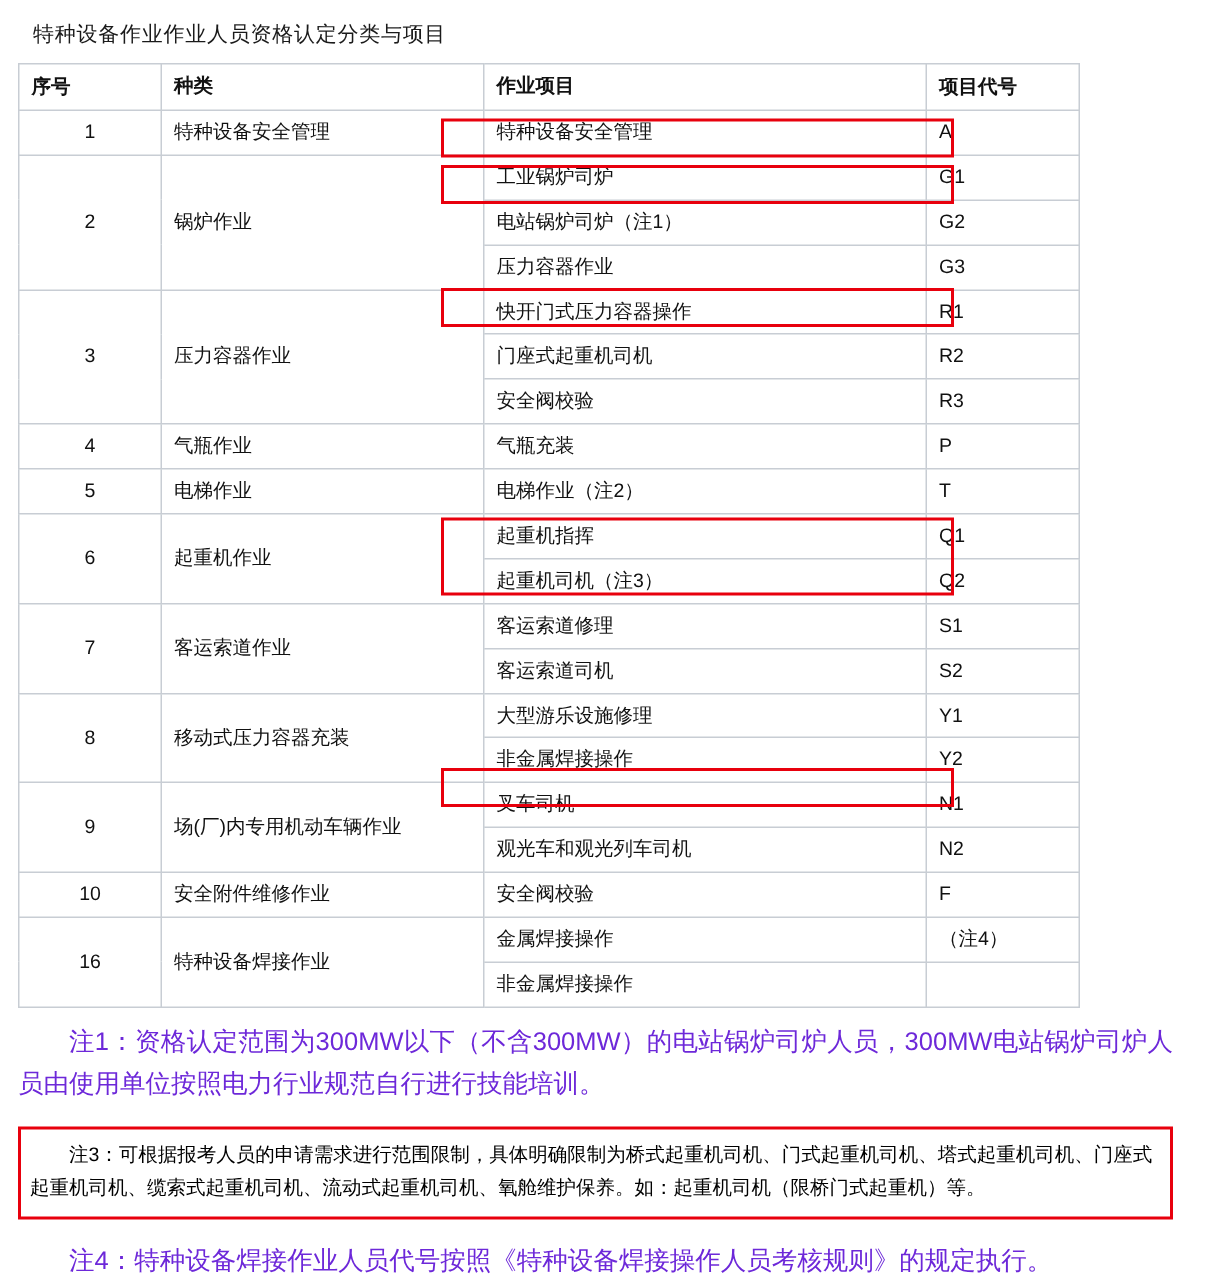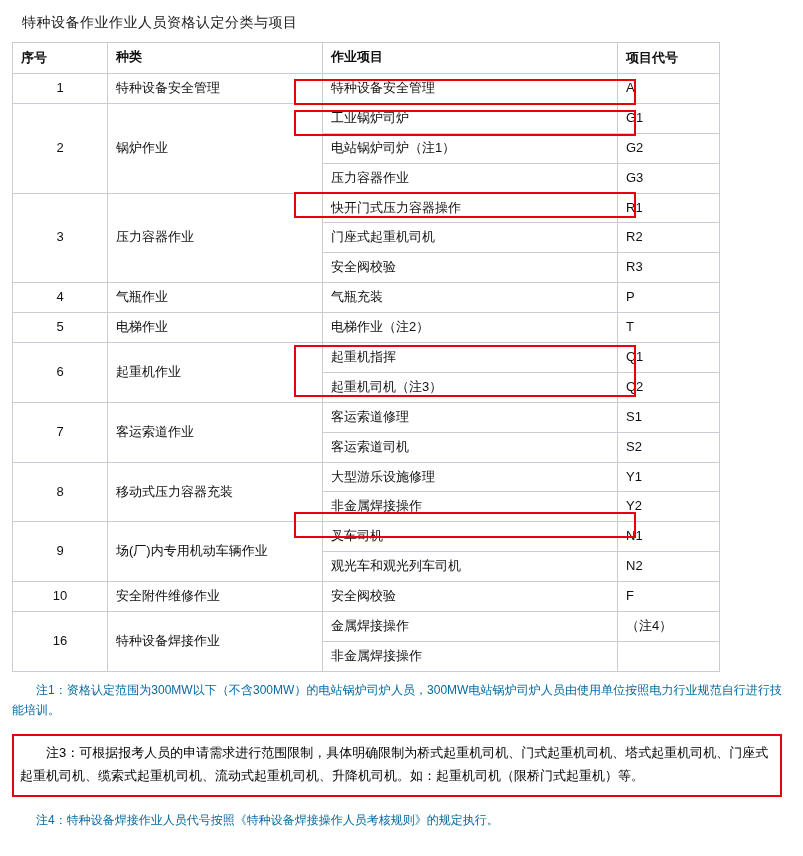--- a/index.html
+++ b/index.html
@@ -57,23 +57,23 @@
     position: absolute;
     border: 2px solid #e8000d;
     box-sizing: border-box;
     pointer-events: none;
   }
   .notes {
     margin: 8px 12px 0 12px;
     width: 770px;
   }
   .note {
-    font-size: 12px;
+    font-size: 17px;
     line-height: 1.65;
-    color: #0369a1;
+    color: #6d28d9;
     margin: 9px 0 0 0;
     text-indent: 2em;
     text-align: justify;
   }
   .note-boxed {
     position: relative;
     border: 2px solid #e8000d;
     padding: 6px 8px 8px 6px;
     margin-top: 14px;
     text-indent: 0;
@@ -216,21 +216,21 @@
       <tr class="row">
         <td>非金属焊接操作</td>
         <td></td>
       </tr>
     </tbody>
   </table>
 
   <div class="notes">
     <p class="note">注1：资格认定范围为300MW以下（不含300MW）的电站锅炉司炉人员，300MW电站锅炉司炉人员由使用单位按照电力行业规范自行进行技能培训。</p>
     <div class="note-boxed">
-      <p>注3：可根据报考人员的申请需求进行范围限制，具体明确限制为桥式起重机司机、门式起重机司机、塔式起重机司机、门座式起重机司机、缆索式起重机司机、流动式起重机司机、升降机司机。如：起重机司机（限桥门式起重机）等。</p>
+      <p>注3：可根据报考人员的申请需求进行范围限制，具体明确限制为桥式起重机司机、门式起重机司机、塔式起重机司机、门座式起重机司机、缆索式起重机司机、流动式起重机司机、氧舱维护保养。如：起重机司机（限桥门式起重机）等。</p>
     </div>
     <p class="note note-last">注4：特种设备焊接作业人员代号按照《特种设备焊接操作人员考核规则》的规定执行。</p>
   </div>
 
   <div class="hl" style="left:294px; top:79px; width:342px; height:26px;"></div>
   <div class="hl" style="left:294px; top:110px; width:342px; height:26px;"></div>
   <div class="hl" style="left:294px; top:192px; width:342px; height:26px;"></div>
   <div class="hl" style="left:294px; top:345px; width:342px; height:52px;"></div>
   <div class="hl" style="left:294px; top:512px; width:342px; height:26px;"></div>
 </div>

